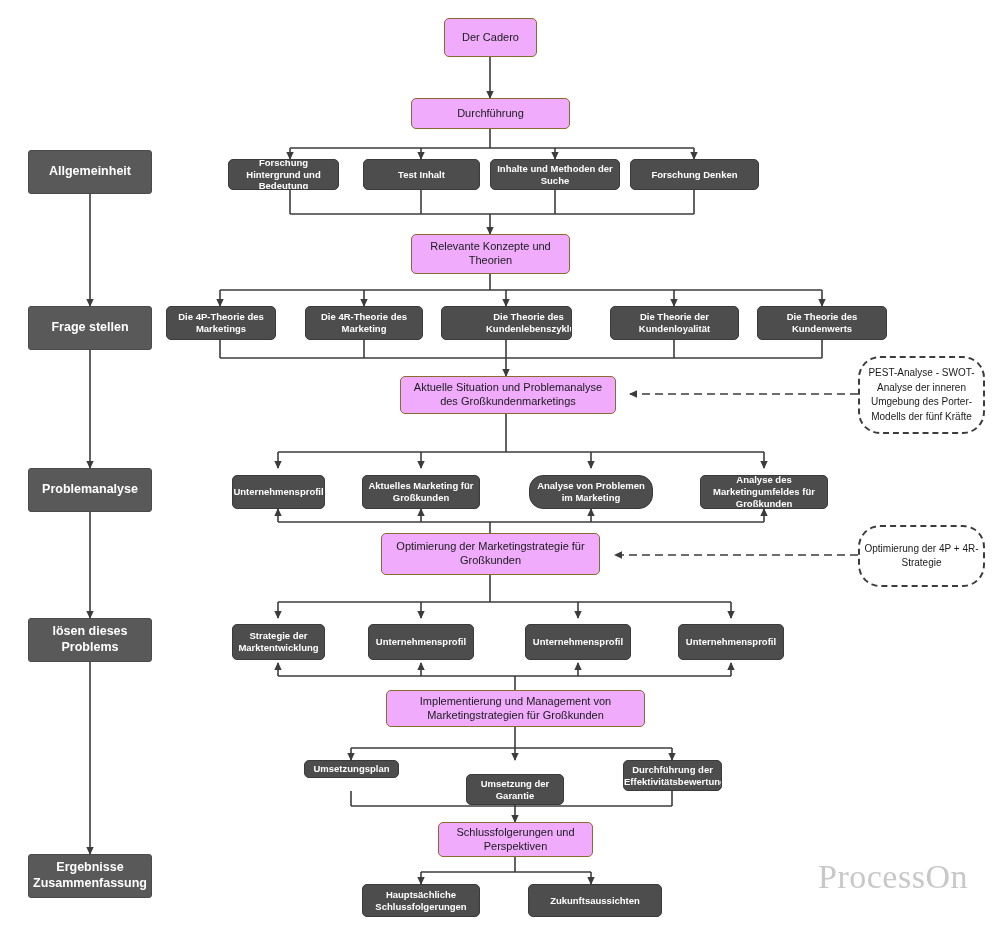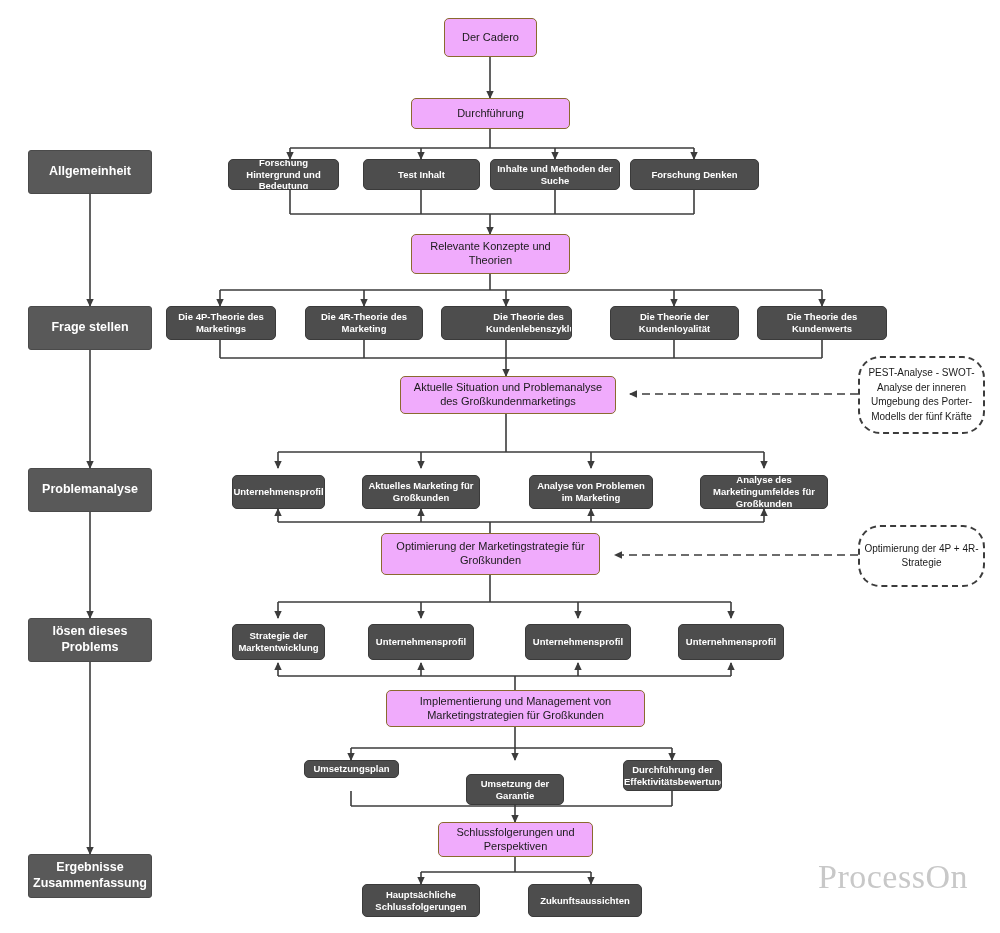--- a/index.html
+++ b/index.html
@@ -173,21 +173,21 @@
   <div class="node n-note" style="left:858px;top:356px;width:127px;height:78px;">
     <span>PEST-Analyse - SWOT-Analyse der inneren Umgebung des Porter-Modells der fünf Kräfte</span>
   </div>
 
   <div class="node n-gray" style="left:232px;top:475px;width:93px;height:34px;">
     <span>Unternehmensprofil</span>
   </div>
   <div class="node n-gray" style="left:362px;top:475px;width:118px;height:34px;">
     <span>Aktuelles Marketing für Großkunden</span>
   </div>
-  <div class="node n-gray" style="left:529px;top:475px;width:124px;height:34px;">
+  <div class="node n-gray" style="left:529px;top:475px;width:124px;height:34px;border-radius:14px;">
     <span>Analyse von Problemen im Marketing</span>
   </div>
   <div class="node n-gray" style="left:700px;top:475px;width:128px;height:34px;">
     <span>Analyse des Marketingumfeldes für Großkunden</span>
   </div>
 
   <div class="node n-orange" style="left:381px;top:533px;width:219px;height:42px;">
     <span>Optimierung der Marketingstrategie für Großkunden</span>
   </div>
 
@@ -222,19 +222,19 @@
     <span>Durchführung der Effektivitätsbewertung</span>
   </div>
 
   <div class="node n-orange" style="left:438px;top:822px;width:155px;height:35px;">
     <span>Schlussfolgerungen und Perspektiven</span>
   </div>
 
   <div class="node n-gray" style="left:362px;top:884px;width:118px;height:33px;">
     <span>Hauptsächliche Schlussfolgerungen</span>
   </div>
-  <div class="node n-gray" style="left:528px;top:884px;width:114px;height:33px;">
+  <div class="node n-gray" style="left:528px;top:884px;width:134px;height:33px;">
     <span>Zukunftsaussichten</span>
   </div>
 
   <div class="watermark" style="left:818px;top:858px;">ProcessOn</div>
 
 </div>
 
 </body></html>

